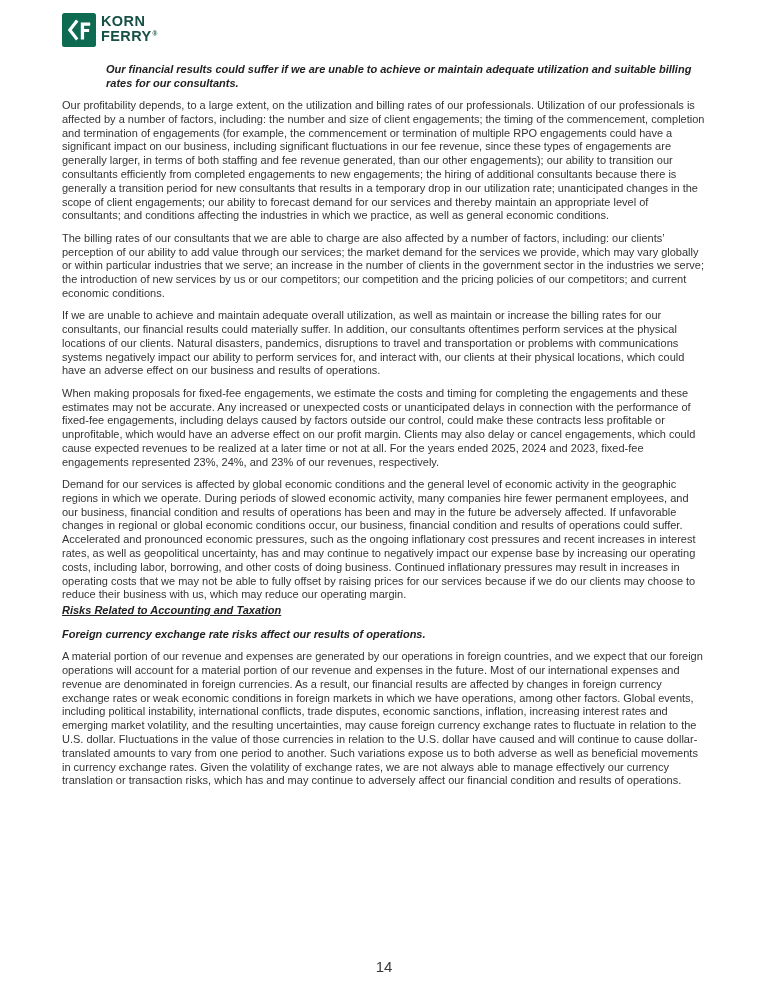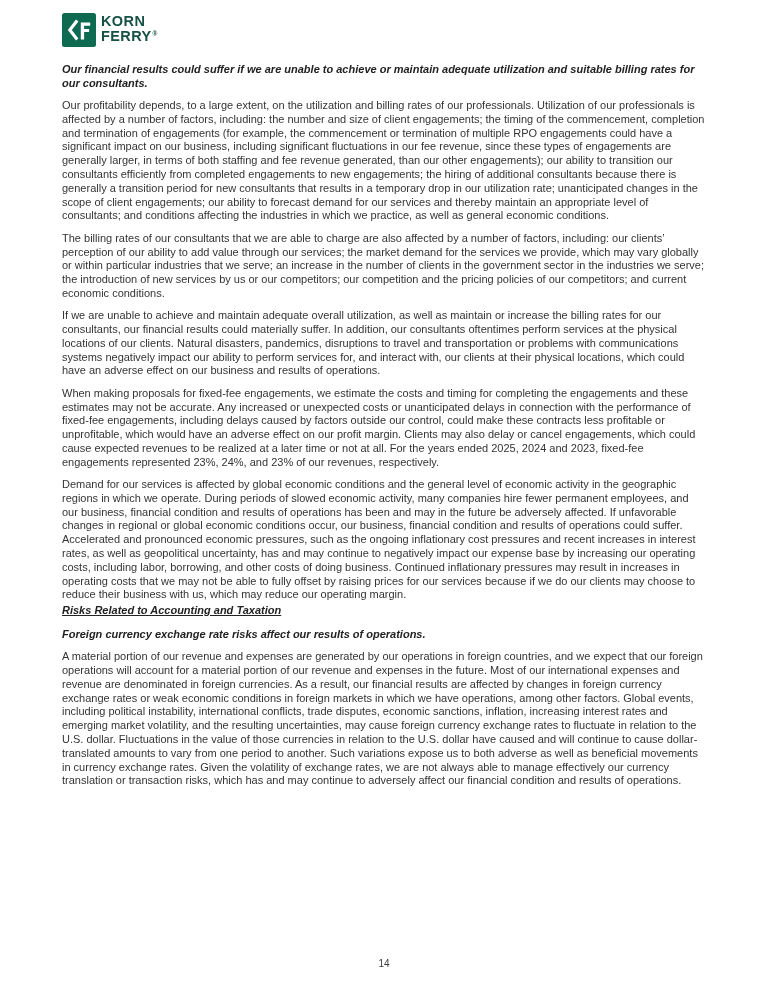--- a/index.html
+++ b/index.html
@@ -59,32 +59,33 @@
     margin: 8.5px 0 0 0;
   }
   .rh {
     margin: 10px 0 0 0;
     font-weight: 700;
     font-style: italic;
     color: #222222;
   }
   .body-text > :first-child {
     margin-top: 7px;
+    margin-left: 44px;
   }
   .section-heading {
     text-decoration: underline;
     margin-top: 2px;
   }
   .page-footer {
     position: absolute;
     top: 958px;
     left: 0;
     width: 100%;
     text-align: center;
-    font-size: 10px;
+    font-size: 15px;
     color: #3a3a3a;
   }
 </style>
 </head>
 <body>
 
 <div class="page">
 
   <header class="logo-row">
     <svg class="logo-mark" viewBox="0 0 34 34" xmlns="http://www.w3.org/2000/svg">

